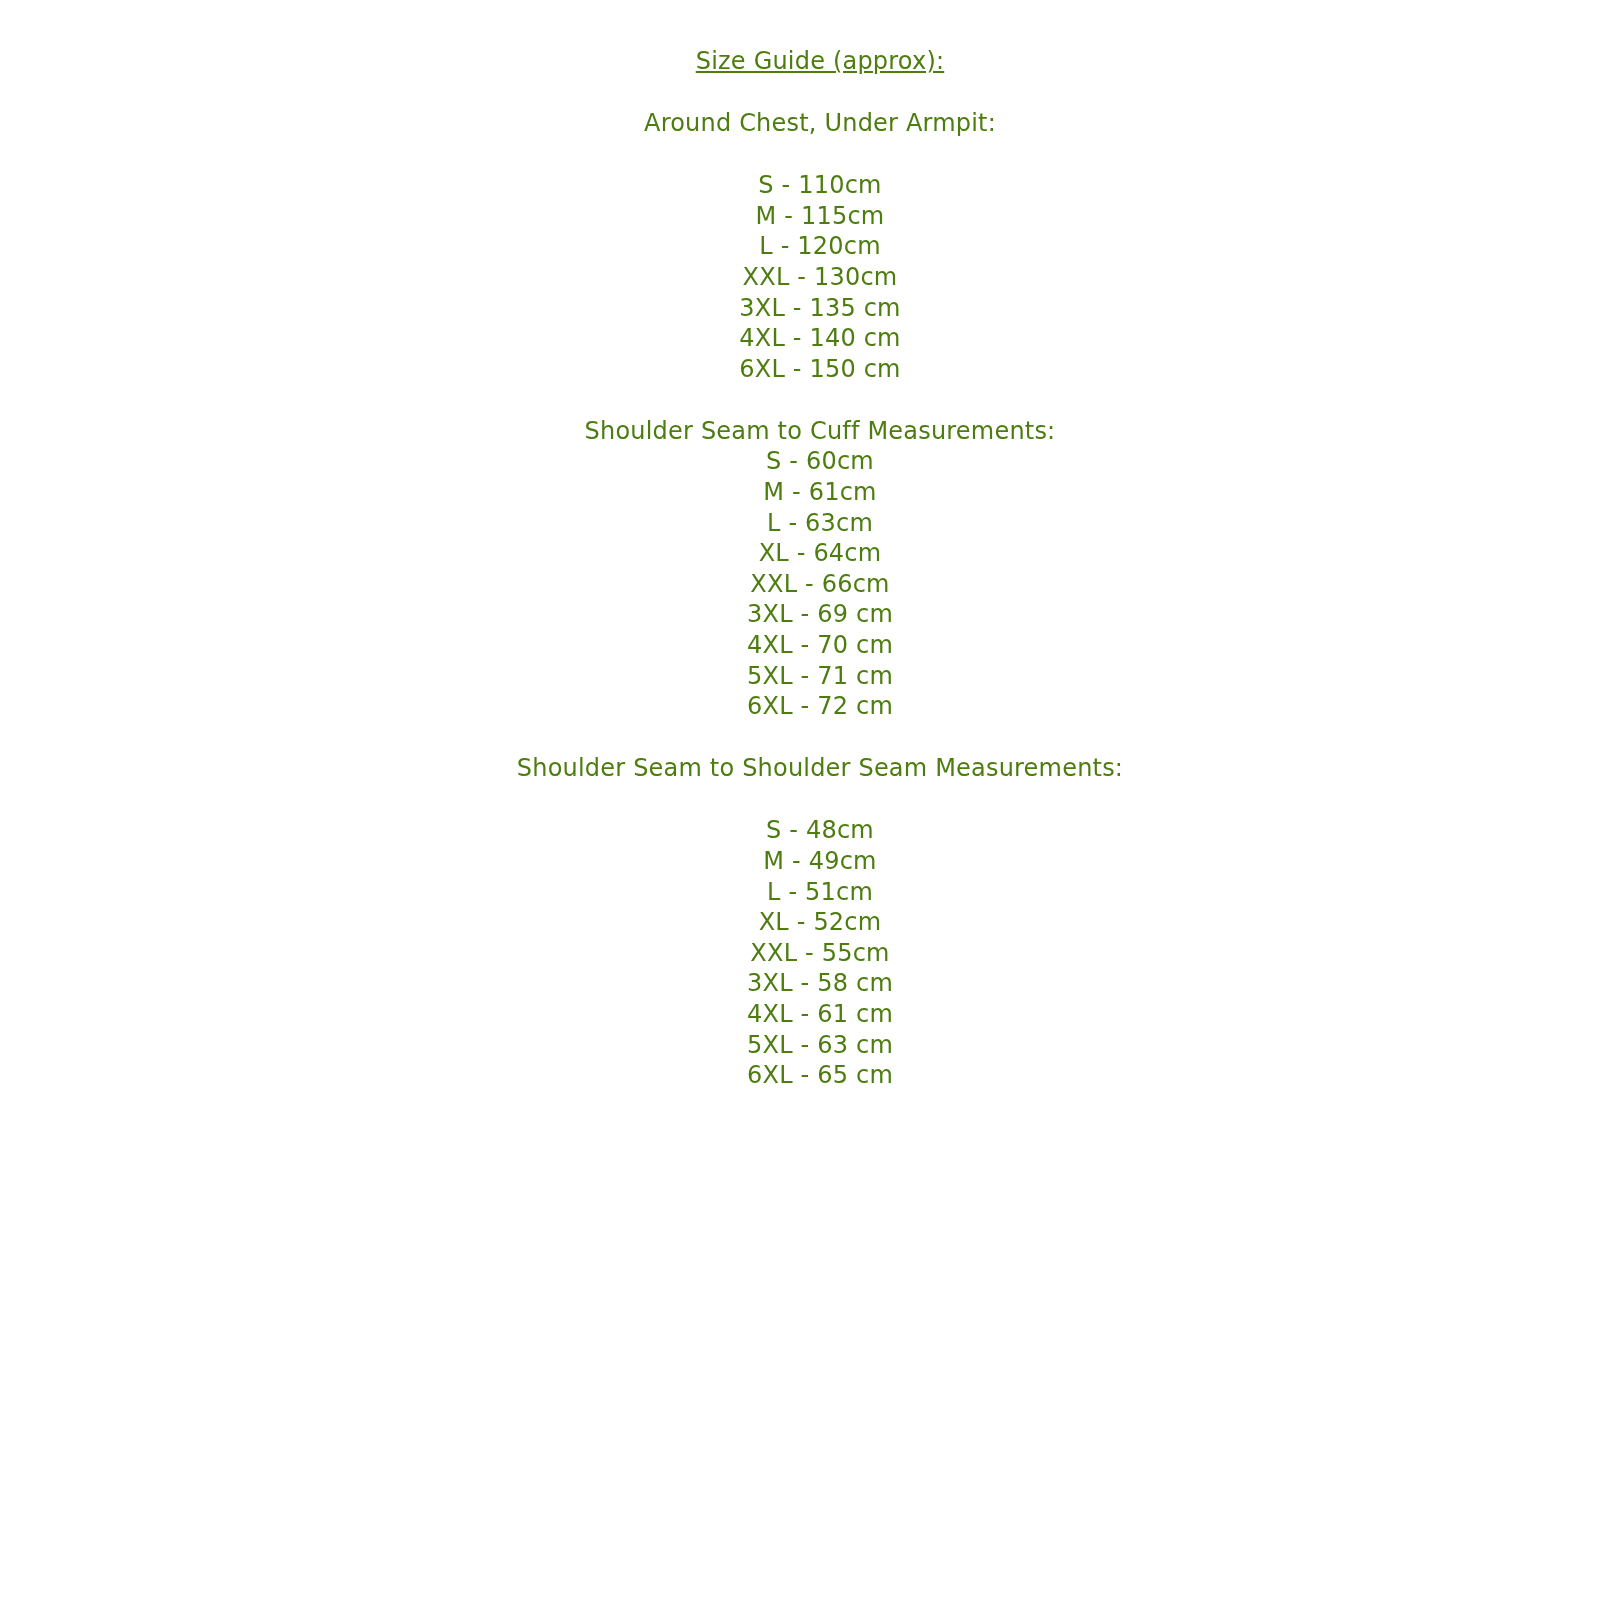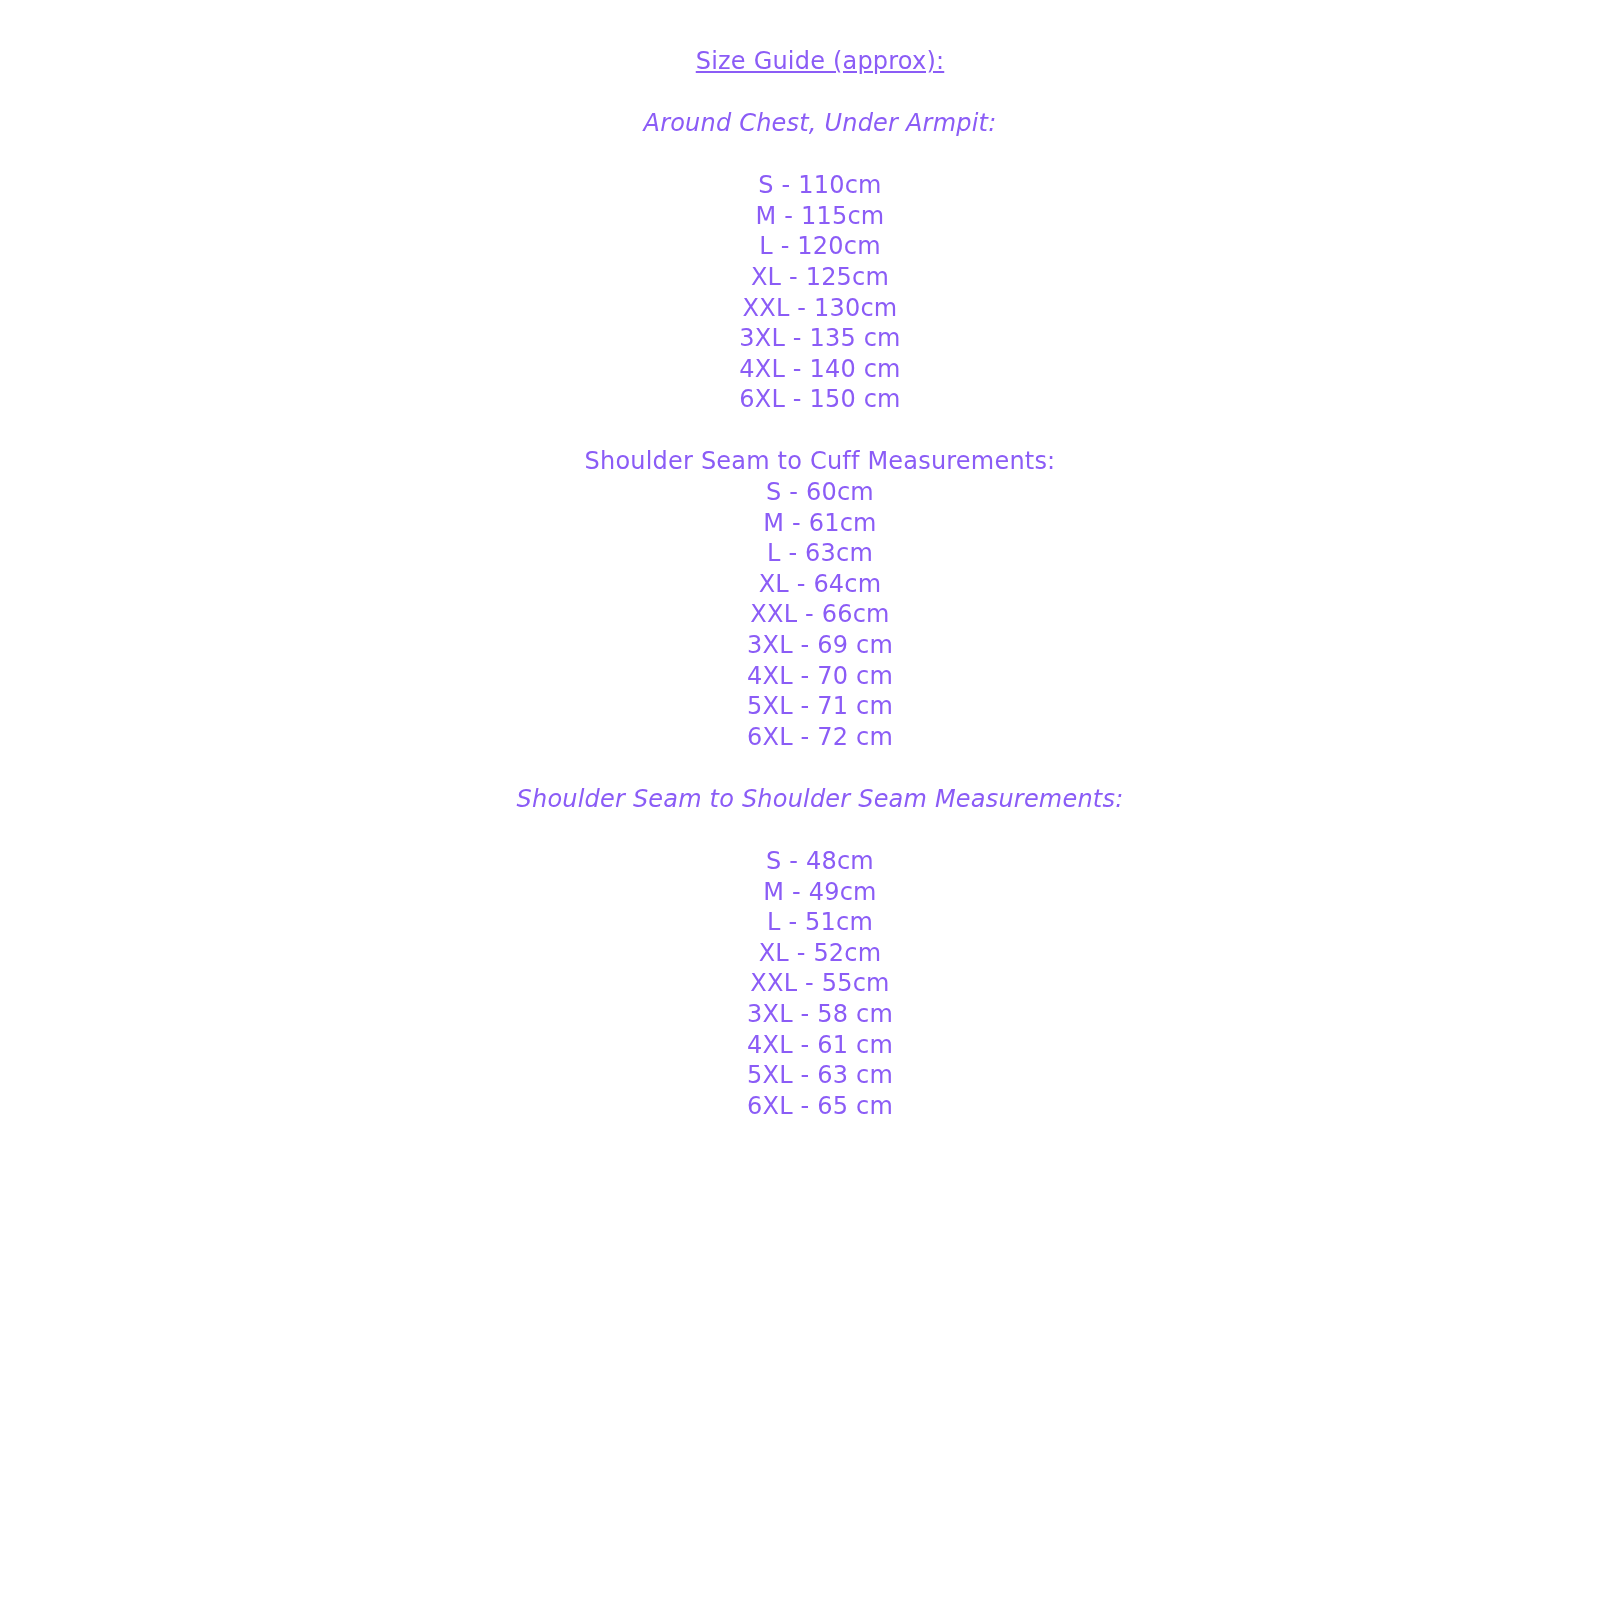--- a/index.html
+++ b/index.html
@@ -28,36 +28,34 @@
     padding: 0;
   }
   .title {
     text-decoration: underline;
   }
   .section {
     margin-top: 31.5px;
   }
   .heading.gap-after {
     margin-bottom: 31.5px;
-    font-style: italic;
   }
 </style>
 </head>
 <body style="background-color: rgb(255, 255, 255);">
 
-<div class="doc" style="color: #8b5cf6; padding-left: 40px;">
+<div class="doc" style="color: #4d7c0f; padding-left: 40px;">
   <p class="title">Size Guide (approx):</p>
   <div id="sections">
       <section class="section">
         <p class="heading gap-after">Around Chest, Under Armpit:</p>
         <div>
           <p>S - 110cm</p>
           <p>M - 115cm</p>
           <p>L - 120cm</p>
-          <p>XL - 125cm</p>
           <p>XXL - 130cm</p>
           <p>3XL - 135 cm</p>
           <p>4XL - 140 cm</p>
           <p>6XL - 150 cm</p>
         </div>
       </section>
       <section class="section">
         <p class="heading">Shoulder Seam to Cuff Measurements:</p>
         <div>
           <p>S - 60cm</p>

